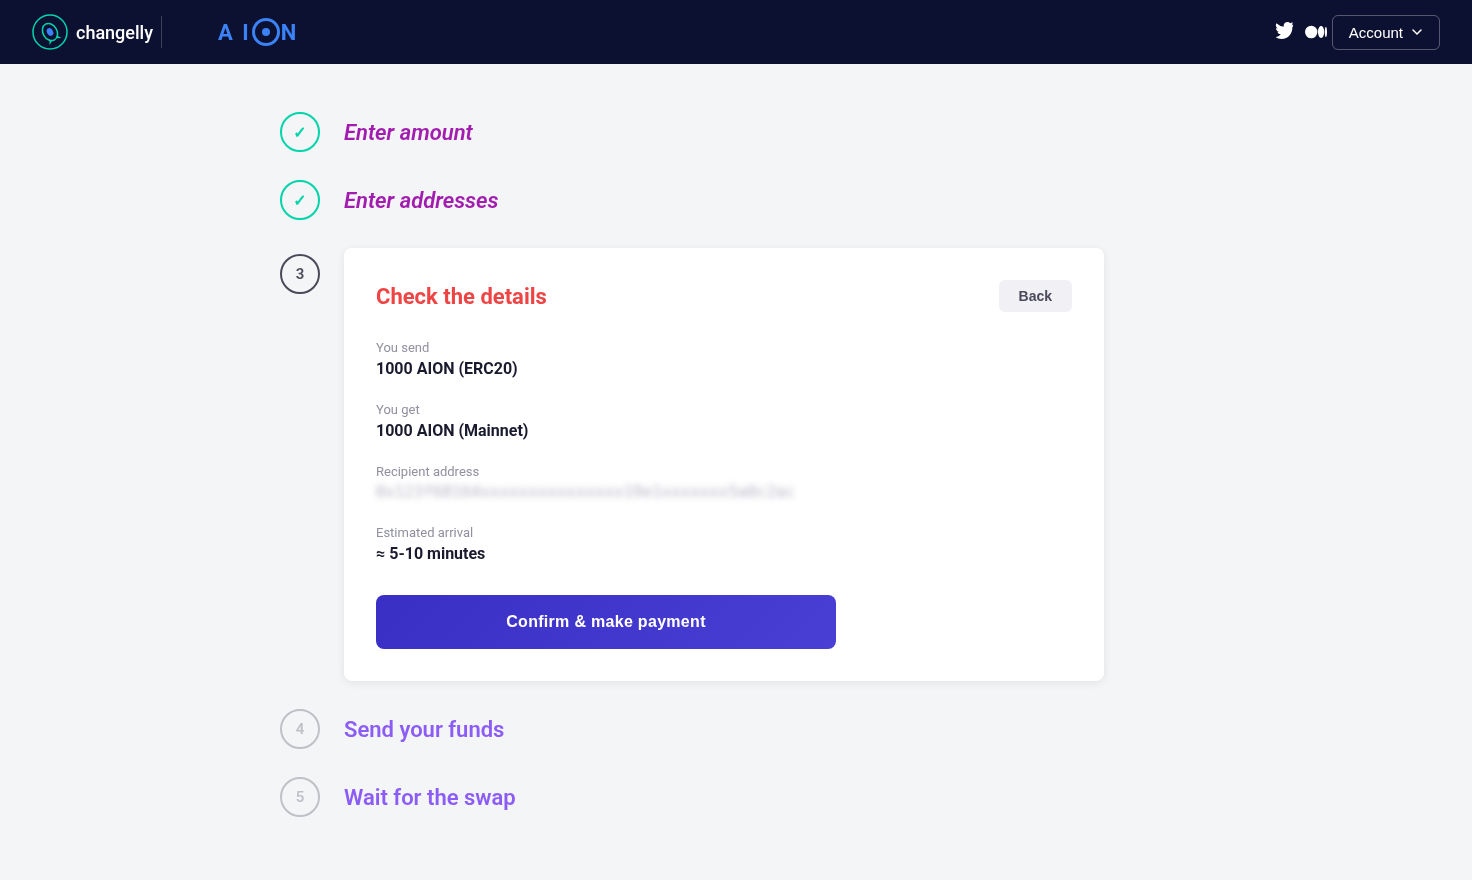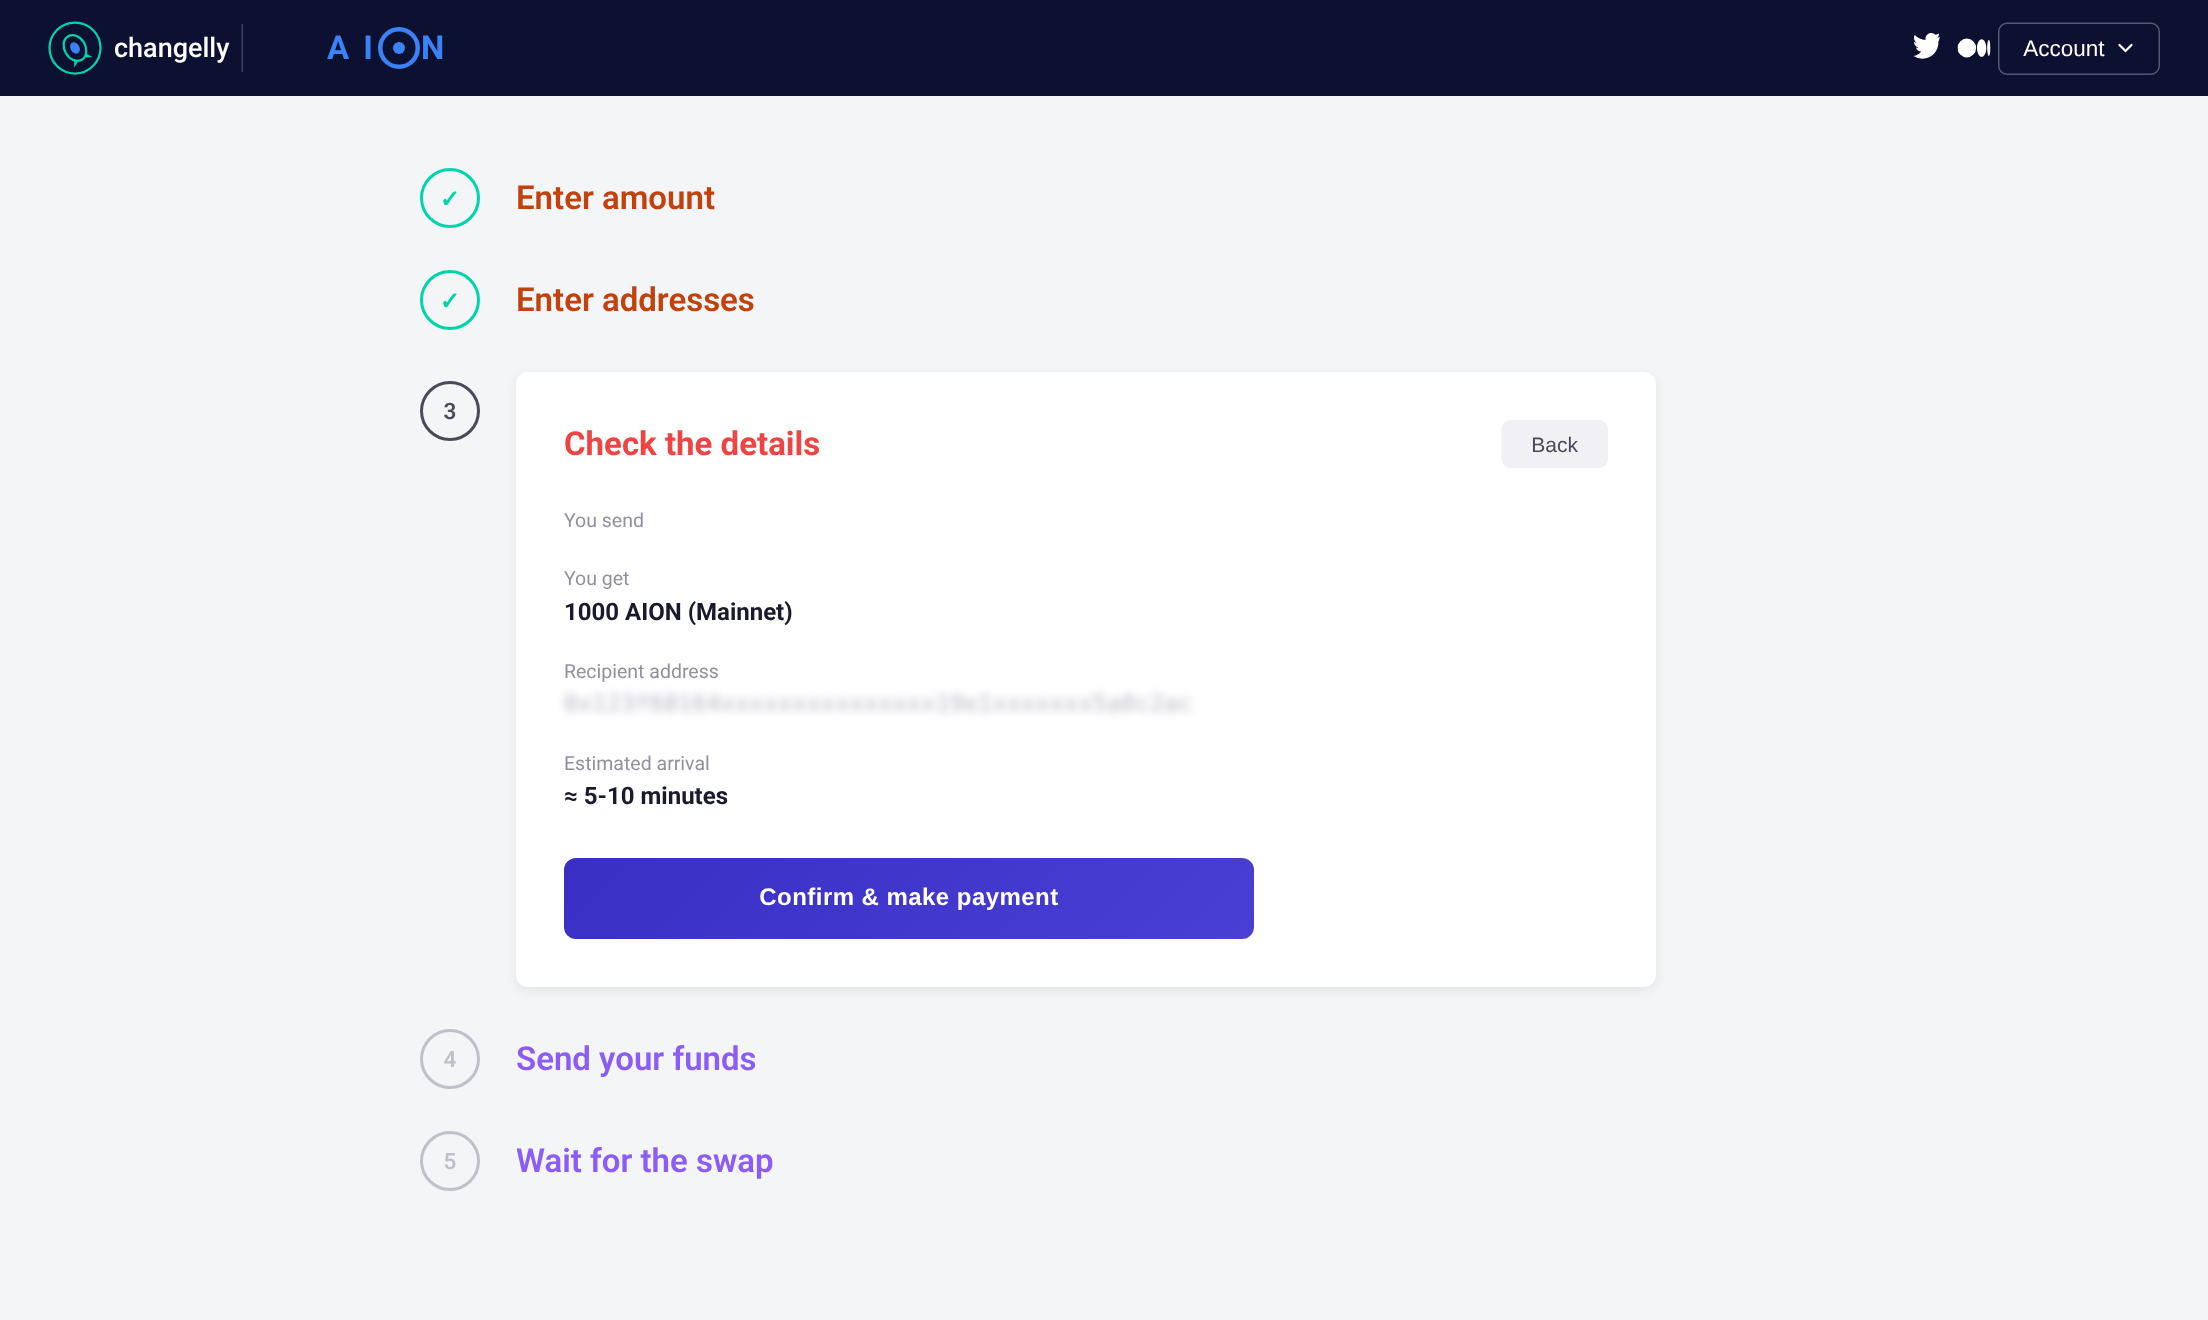--- a/index.html
+++ b/index.html
@@ -137,21 +137,22 @@
     .step-badge.inactive {
       border: 2px solid #c0c0c8;
       color: #c0c0c8;
       background: transparent;
     }
     .step-label {
       font-size: 22px;
       font-weight: 600;
     }
     .step-label.completed {
-      color: #c2410c;
+      color: #a21caf;
+      font-style: italic;
     }
     .step-label.inactive {
       color: #8b5cf6;
     }
 
     
     .card {
       background: #ffffff;
       border-radius: 8px;
       padding: 32px;
@@ -169,21 +170,21 @@
       font-size: 22px;
       font-weight: 700;
       color: #ef4444;
     }
     .back-btn {
       background: #f0f0f5;
       border: none;
       border-radius: 6px;
       padding: 8px 20px;
       font-size: 14px;
-      font-weight: 400;
+      font-weight: 700;
       color: #4a4a5a;
       cursor: pointer;
     }
 
     .detail-row {
       margin-bottom: 24px;
     }
     .detail-label {
       font-size: 13px;
       color: #9090a0;
@@ -300,20 +301,21 @@
     </div>
     <div class="card" style="margin-left:0; flex:1; max-width:760px;">
       <div class="card-header">
         <span class="card-title">Check the details</span>
         <button class="back-btn">Back</button>
       </div>
 
       
       <div class="detail-row">
         <div class="detail-label">You send</div>
+        <div class="detail-value">1000 AION (ERC20)</div>
       </div>
 
       
       <div class="detail-row">
         <div class="detail-label">You get</div>
         <div class="detail-value">1000 AION (Mainnet)</div>
       </div>
 
       
       <div class="detail-row">

